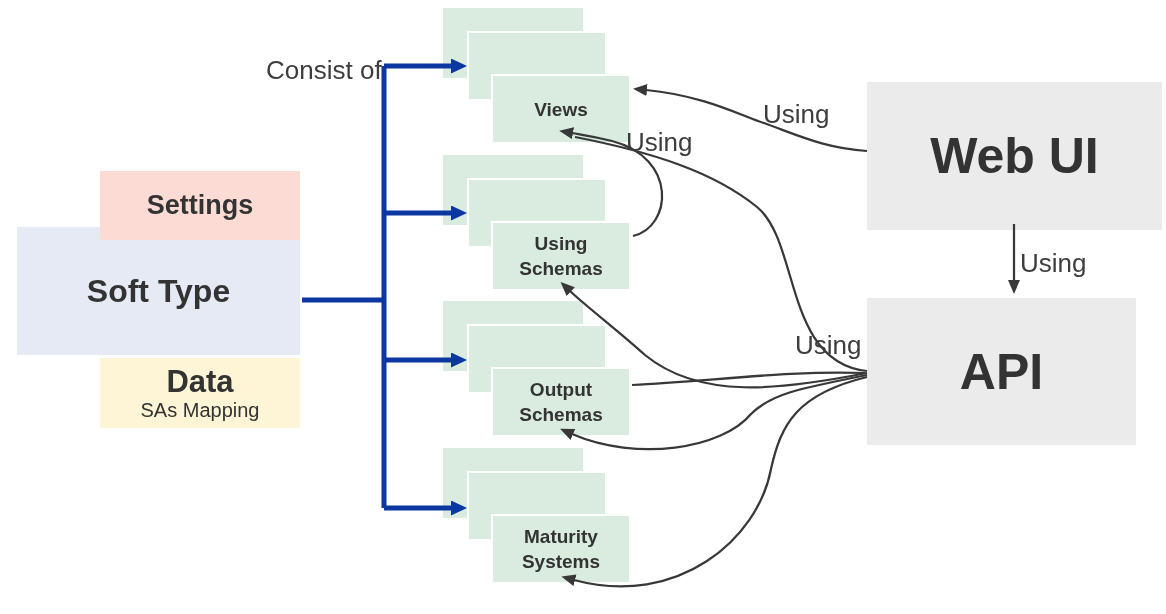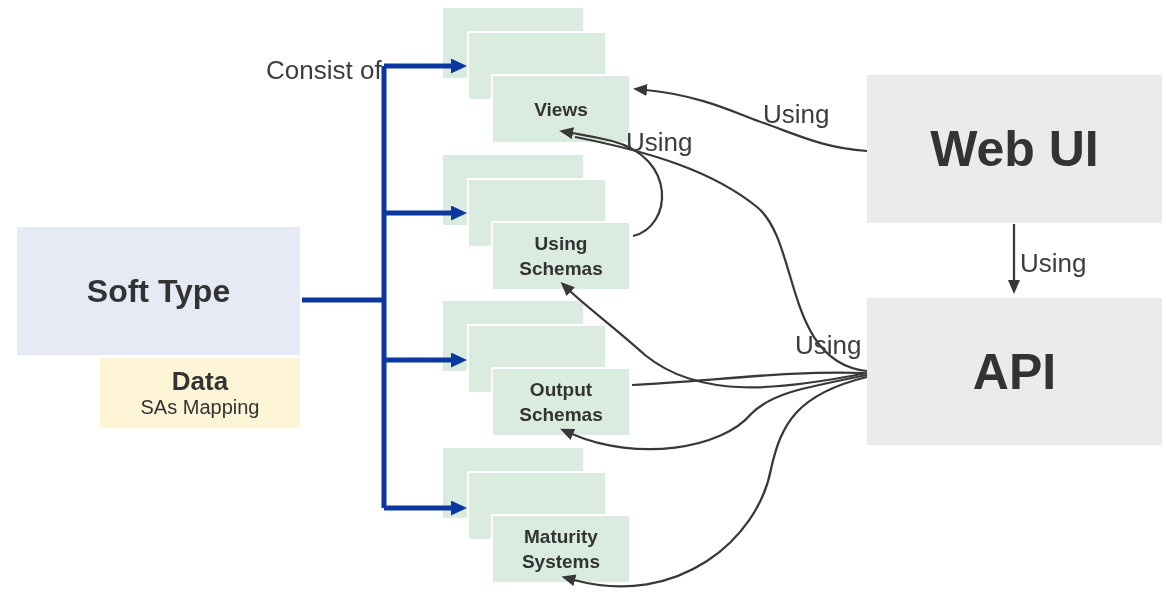--- a/index.html
+++ b/index.html
@@ -22,21 +22,21 @@
   .softtype-box {
     left: 17px; top: 227px; width: 283px; height: 128px;
     background: var(--soft-type-bg, #e5eaf4); z-index: 2;
     font-size: 32px; font-weight: bold; color: var(--text-dark, #333);
   }
   .data-box {
     left: 100px; top: 358px; width: 200px; height: 70px;
     background: var(--data-bg, #fdf5d6); z-index: 3;
     flex-direction: column; line-height: 1.15;
   }
-  .data-title { font-size: 26px; font-weight: bold; color: var(--text-dark, #333); }
+  .data-title { font-size: 31px; font-weight: bold; color: var(--text-dark, #333); }
   .data-subtitle { font-size: 20px; color: var(--text-dark, #333); }
 
   
   .stack { position: absolute; left: 443px; width: 189px; height: 117px; z-index: 1; }
   .layer {
     position: absolute; width: 140px; height: 70px;
     background: var(--stack-bg, #d9ecdf); box-sizing: border-box;
   }
   .layer.l1 { left: 0; top: 0; }
   .layer.l2 { left: 24px; top: 23px; border: 2px solid #fff; }
@@ -45,22 +45,22 @@
   .stack-label {
     font-size: 19px; font-weight: bold; color: var(--text-dark, #333);
     text-align: center; line-height: 25px; white-space: pre-line;
   }
 
   
   .server-box {
     background: var(--server-bg, #ebebeb); z-index: 1;
     font-weight: bold; color: var(--text-dark, #333);
   }
-  .webui-box { left: 867px; top: 75px; width: 295px; height: 148px; font-size: 50px; }
-  .api-box   { left: 867px; top: 298px; width: 295px; height: 147px; font-size: 50px; }
+  .webui-box { left: 867px; top: 82px; width: 295px; height: 148px; font-size: 50px; }
+  .api-box   { left: 867px; top: 298px; width: 269px; height: 147px; font-size: 50px; }
 
   
   .edge-label {
     position: absolute; z-index: 5; font-size: 26px;
     color: var(--label-gray, #3d3d3d); white-space: nowrap;
   }
   .lbl-consist      { left: 266px;  top: 55px;  }
   .lbl-using-wv     { left: 763px;  top: 99px;  }
   .lbl-using-loop   { left: 626px;  top: 127px; }
   .lbl-using-fan    { left: 795px;  top: 330px; }
@@ -71,20 +71,23 @@
   .blue-line  { stroke: var(--tree-blue, #0a37a0); stroke-width: 5;   fill: none; }
   .dark-line  { stroke: var(--arrow-dark, #383838); stroke-width: 2.25; fill: none; }
   #arrow-blue path { fill: var(--tree-blue, #0a37a0); }
   #arrow-dark path { fill: var(--arrow-dark, #383838); }
 </style>
 </head>
 <body>
 
 <div id="canvas">
 
+  <div class="box settings-box">
+    <span>Settings</span>
+  </div>
   <div class="box softtype-box">
     <span>Soft Type</span>
   </div>
   <div class="box data-box">
     <span class="data-title">Data</span>
     <span class="data-subtitle">SAs Mapping</span>
   </div>
 
   <div class="stack" style="top:8px">
     <div class="layer l1"></div>

